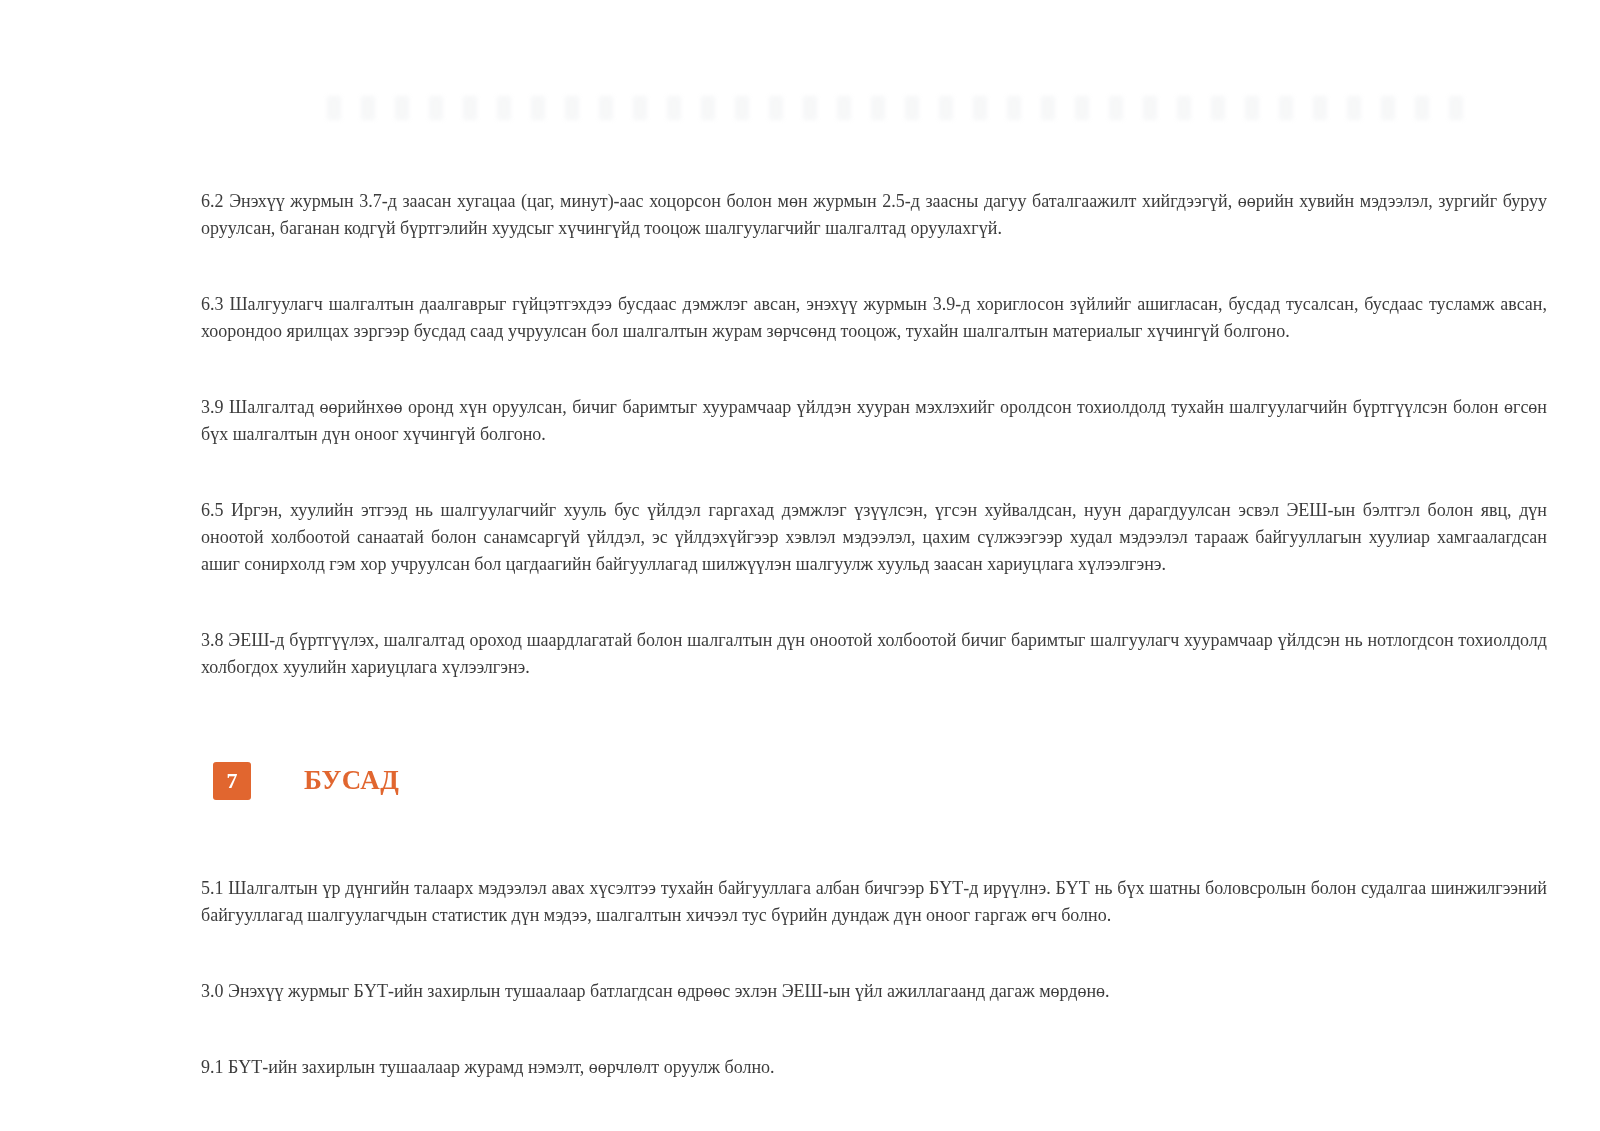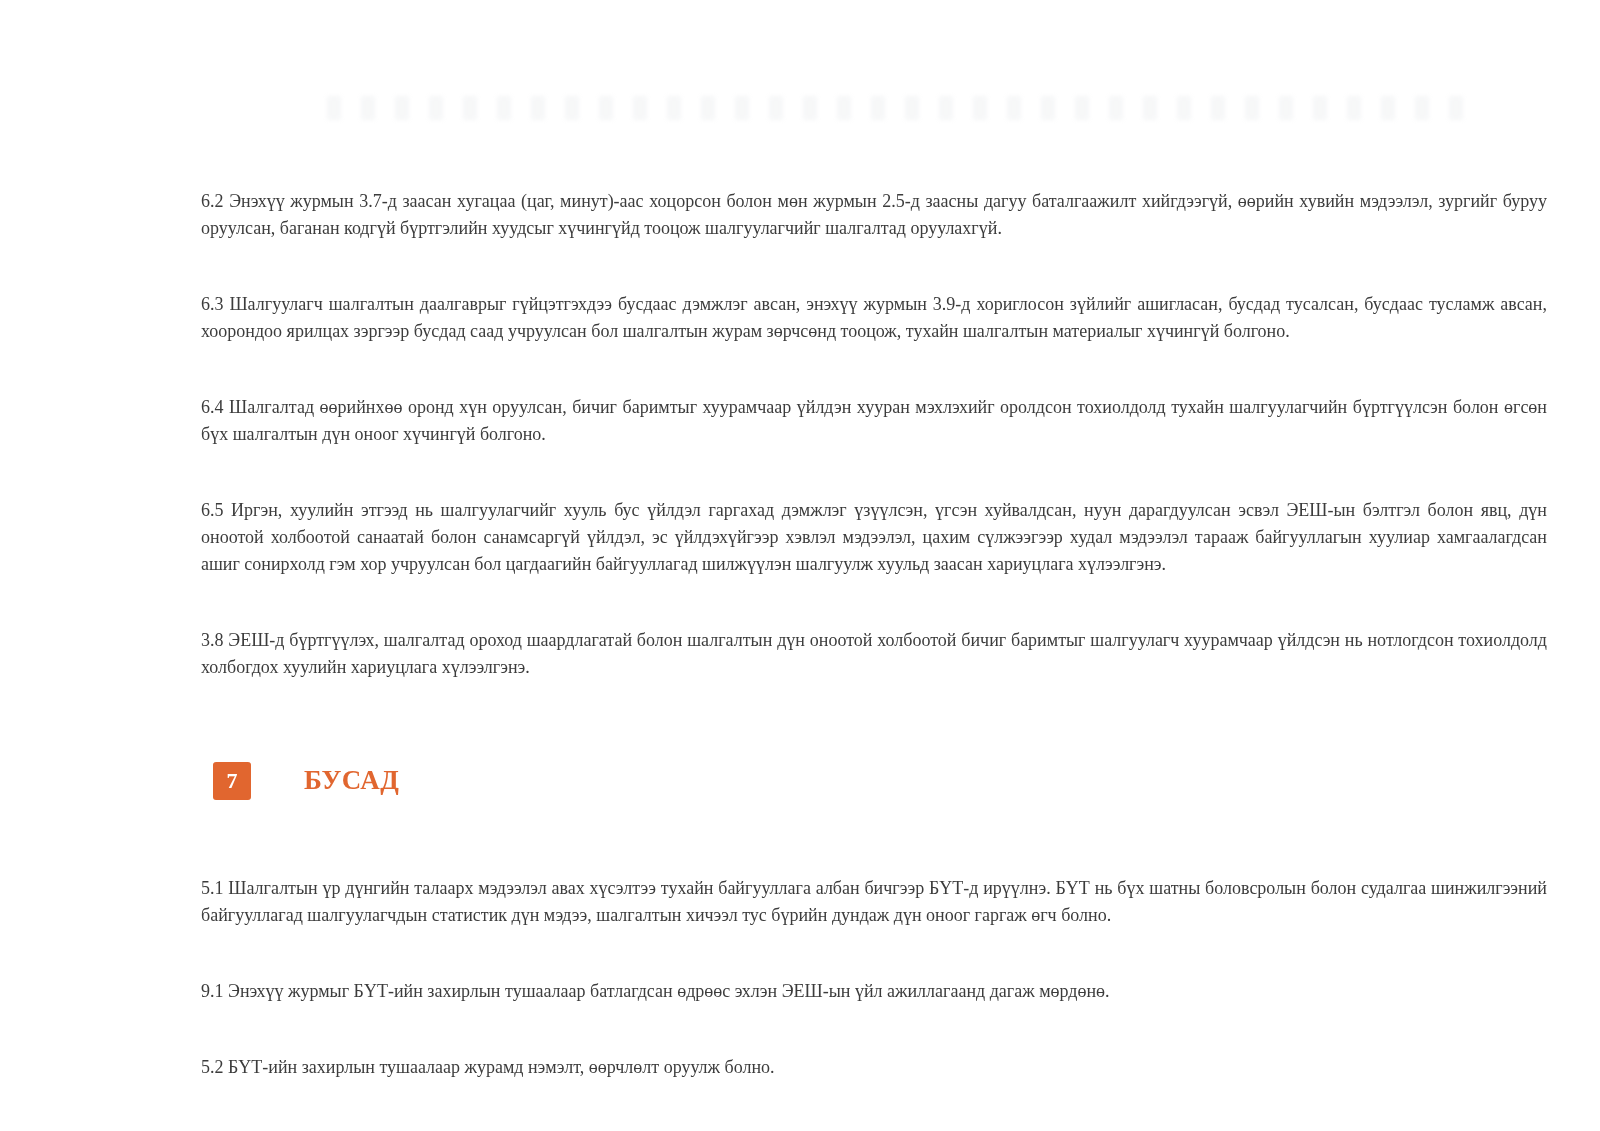--- a/index.html
+++ b/index.html
@@ -78,27 +78,27 @@
 <body>
 
 <div class="page">
 
   <div class="scan-ghost"></div>
 
   <div class="content">
 
     <p class="clause">6.2 Энэхүү журмын 3.7-д заасан хугацаа (цаг, минут)-аас хоцорсон болон мөн журмын 2.5-д заасны дагуу баталгаажилт хийгдээгүй, өөрийн хувийн мэдээлэл, зургийг буруу оруулсан, баганан кодгүй бүртгэлийн хуудсыг хүчингүйд тооцож шалгуулагчийг шалгалтад оруулахгүй.</p>
     <p class="clause">6.3 Шалгуулагч шалгалтын даалгаврыг гүйцэтгэхдээ бусдаас дэмжлэг авсан, энэхүү журмын 3.9-д хориглосон зүйлийг ашигласан, бусдад тусалсан, бусдаас тусламж авсан, хоорондоо ярилцах зэргээр бусдад саад учруулсан бол шалгалтын журам зөрчсөнд тооцож, тухайн шалгалтын материалыг хүчингүй болгоно.</p>
-    <p class="clause">6.4 Шалгалтад өөрийнхөө оронд хүн оруулсан, бичиг баримтыг хуурамчаар үйлдэн хууран мэхлэхийг оролдсон тохиолдолд тухайн шалгуулагчийн бүртгүүлсэн болон өгсөн бүх шалгалтын дүн оноог хүчингүй болгоно.</p>
+    <p class="clause">3.9 Шалгалтад өөрийнхөө оронд хүн оруулсан, бичиг баримтыг хуурамчаар үйлдэн хууран мэхлэхийг оролдсон тохиолдолд тухайн шалгуулагчийн бүртгүүлсэн болон өгсөн бүх шалгалтын дүн оноог хүчингүй болгоно.</p>
     <p class="clause">6.5 Иргэн, хуулийн этгээд нь шалгуулагчийг хууль бус үйлдэл гаргахад дэмжлэг үзүүлсэн, үгсэн хуйвалдсан, нуун дарагдуулсан эсвэл ЭЕШ-ын бэлтгэл болон явц, дүн оноотой холбоотой санаатай болон санамсаргүй үйлдэл, эс үйлдэхүйгээр хэвлэл мэдээлэл, цахим сүлжээгээр худал мэдээлэл тарааж байгууллагын хуулиар хамгаалагдсан ашиг сонирхолд гэм хор учруулсан бол цагдаагийн байгууллагад шилжүүлэн шалгуулж хуульд заасан хариуцлага хүлээлгэнэ.</p>
     <p class="clause">3.8 ЭЕШ-д бүртгүүлэх, шалгалтад ороход шаардлагатай болон шалгалтын дүн оноотой холбоотой бичиг баримтыг шалгуулагч хуурамчаар үйлдсэн нь нотлогдсон тохиолдолд холбогдох хуулийн хариуцлага хүлээлгэнэ.</p>
 
     <div class="section-header">
       <div class="section-badge">7</div>
       <div class="section-title">БУСАД</div>
     </div>
 
     <p class="clause">5.1 Шалгалтын үр дүнгийн талаарх мэдээлэл авах хүсэлтээ тухайн байгууллага албан бичгээр БҮТ-д ирүүлнэ. БҮТ нь бүх шатны боловсролын болон судалгаа шинжилгээний байгууллагад шалгуулагчдын статистик дүн мэдээ, шалгалтын хичээл тус бүрийн дундаж дүн оноог гаргаж өгч болно.</p>
-    <p class="clause">9.1 Энэхүү журмыг БҮТ-ийн захирлын тушаалаар батлагдсан өдрөөс эхлэн ЭЕШ-ын үйл ажиллагаанд дагаж мөрдөнө.</p>
-    <p class="clause">5.2 БҮТ-ийн захирлын тушаалаар журамд нэмэлт, өөрчлөлт оруулж болно.</p>
+    <p class="clause">3.0 Энэхүү журмыг БҮТ-ийн захирлын тушаалаар батлагдсан өдрөөс эхлэн ЭЕШ-ын үйл ажиллагаанд дагаж мөрдөнө.</p>
+    <p class="clause">9.1 БҮТ-ийн захирлын тушаалаар журамд нэмэлт, өөрчлөлт оруулж болно.</p>
 
   </div>
 </div>
 
 </body></html>

